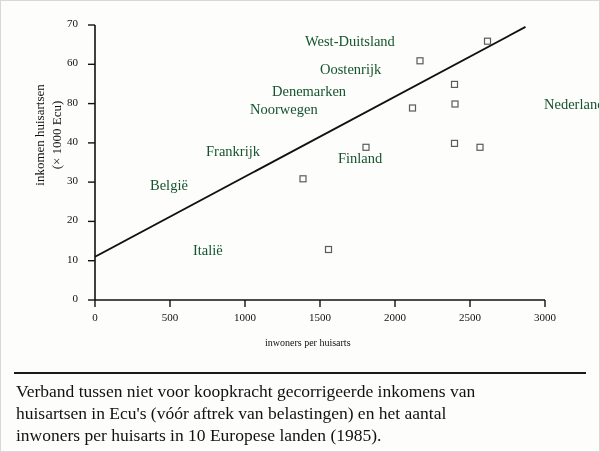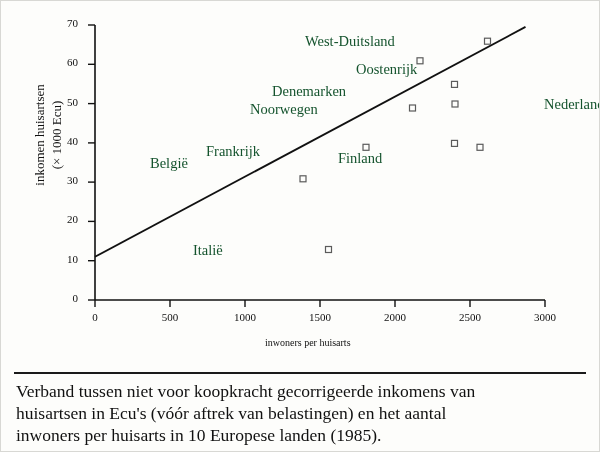--- a/index.html
+++ b/index.html
@@ -175,47 +175,47 @@
 
         <rect x="325.5" y="246.5" width="6" height="6"></rect>
       </g>
     </svg>
 
     <div class="tick-label ytick" style="left:44px; top:292px;">0</div>
     <div class="tick-label ytick" style="left:44px; top:253px;">10</div>
     <div class="tick-label ytick" style="left:44px; top:213px;">20</div>
     <div class="tick-label ytick" style="left:44px; top:174px;">30</div>
     <div class="tick-label ytick" style="left:44px; top:135px;">40</div>
-    <div class="tick-label ytick" style="left:44px; top:96px;">50</div>
+    <div class="tick-label ytick" style="left:44px; top:96px;">80</div>
     <div class="tick-label ytick" style="left:44px; top:56px;">60</div>
     <div class="tick-label ytick" style="left:44px; top:17px;">70</div>
 
     <div class="tick-label xtick" style="left:72px;  top:311px;">0</div>
     <div class="tick-label xtick" style="left:147px; top:311px;">500</div>
     <div class="tick-label xtick" style="left:222px; top:311px;">1000</div>
     <div class="tick-label xtick" style="left:297px; top:311px;">1500</div>
     <div class="tick-label xtick" style="left:372px; top:311px;">2000</div>
     <div class="tick-label xtick" style="left:447px; top:311px;">2500</div>
     <div class="tick-label xtick" style="left:522px; top:311px;">3000</div>
 
     <div class="axis-title" style="left:265px; top:337px;">inwoners per huisarts</div>
 
     <div id="ylabel-wrap">
       <span id="ylabel-line1">inkomen huisartsen</span>
       <span id="ylabel-line2">(× 1000 Ecu)</span>
     </div>
 
     <div class="point-label" style="left:305px; top:33px;">West-Duitsland</div>
-    <div class="point-label" style="left:320px; top:61px;margin-left:36px;">Oostenrijk</div>
+    <div class="point-label" style="left:320px; top:61px;">Oostenrijk</div>
     <div class="point-label" style="left:272px; top:83px;">Denemarken</div>
     <div class="point-label" style="left:250px; top:101px;">Noorwegen</div>
     <div class="point-label" style="left:520px; top:96px;margin-left:24px;">Nederland</div>
     <div class="point-label" style="left:338px; top:150px;">Finland</div>
     <div class="point-label" style="left:206px; top:143px;">Frankrijk</div>
-    <div class="point-label" style="left:150px; top:155px;">België</div>
+    <div class="point-label" style="left:150px; top:177px;">België</div>
     <div class="point-label" style="left:193px; top:242px;">Italië</div>
   </div>
 
   <div id="caption">
     <div id="caption-rule"></div>
     <p id="caption-text">Verband tussen niet voor koopkracht gecorrigeerde inkomens van huisartsen in Ecu's (vóór aftrek van belastingen) en het aantal inwoners per huisarts in 10 Europese landen (1985).</p>
   </div>
 
 </div>
 

